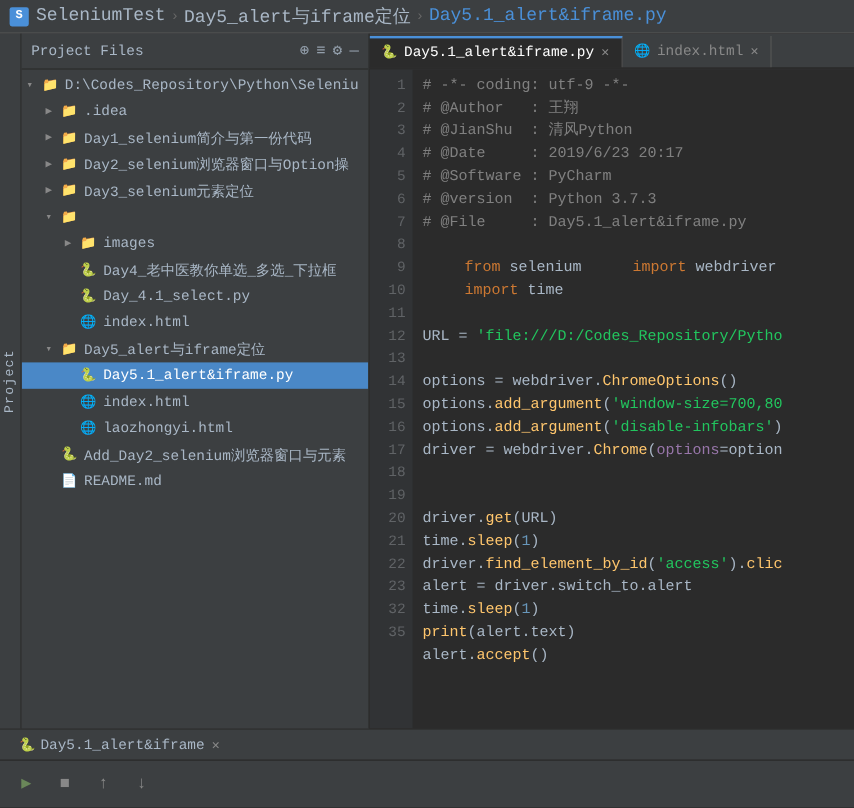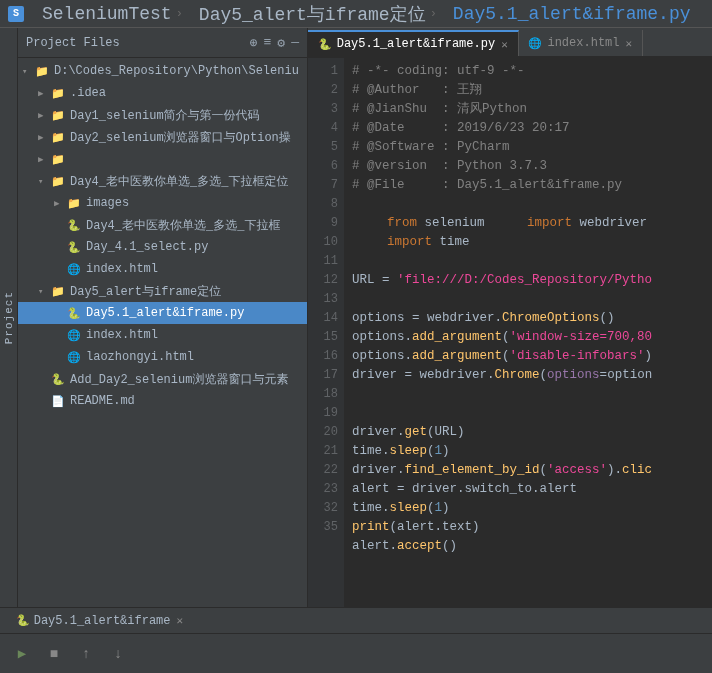--- a/index.html
+++ b/index.html
@@ -26,22 +26,22 @@
       width: 16px;
       height: 16px;
       background: #4a90d9;
       border-radius: 2px;
       margin-right: 6px;
       display: flex; align-items: center; justify-content: center;
       font-size: 10px; color: white; font-weight: bold;
     }
     .breadcrumb-item {
       color: #a9b7c6;
-      font-size: 18px;
-      display: flex; align-items: center; margin-left: 12px;
+      font-size: 15px;
+      display: flex; align-items: center;
     }
     .breadcrumb-sep {
       margin: 0 4px;
       color: #666;
     }
     .breadcrumb-active {
       color: #4a90d9;
     }
 
     
@@ -204,21 +204,21 @@
       padding: 4px 8px;
       line-height: 19px;
       font-size: 12.5px;
       white-space: pre;
       background: #2b2b2b;
       color: #a9b7c6;
     }
 
     
     .kw { color: #cc7832; margin-left: 35px; }
-    .str { color: #ec4899; }
+    .str { color: #22c55e; }
     .comment { color: #808080; }
     .func { color: #ffc66d; }
     .num { color: #6897bb; }
     .cls { color: #a9b7c6; }
     .var { color: #a9b7c6; }
     .special { color: #9876aa; }
 
     
     #project-label {
       width: 18px;
@@ -334,26 +334,26 @@
 
       <div class="tree-item" style="padding-left:20px;">
         <span class="tree-arrow">▶</span>
         <span class="tree-icon icon-folder">📁</span>
         <span class="tree-label">Day2_selenium浏览器窗口与Option操</span>
       </div>
 
       <div class="tree-item" style="padding-left:20px;">
         <span class="tree-arrow">▶</span>
         <span class="tree-icon icon-folder">📁</span>
+        <span class="tree-label">Day3_selenium元素定位</span>
       </div>
 
       <div class="tree-item" style="padding-left:20px;">
         <span class="tree-arrow">▾</span>
         <span class="tree-icon icon-folder">📁</span>
-        <span class="tree-label">Day4_老中医教你单选_多选_下拉框定位</span>
       </div>
 
       <div class="tree-item" style="padding-left:36px;">
         <span class="tree-arrow">▶</span>
         <span class="tree-icon icon-folder">📁</span>
         <span class="tree-label">images</span>
       </div>
 
       <div class="tree-item" style="padding-left:36px;">
         <span class="tree-arrow" style="visibility:hidden">▶</span>

